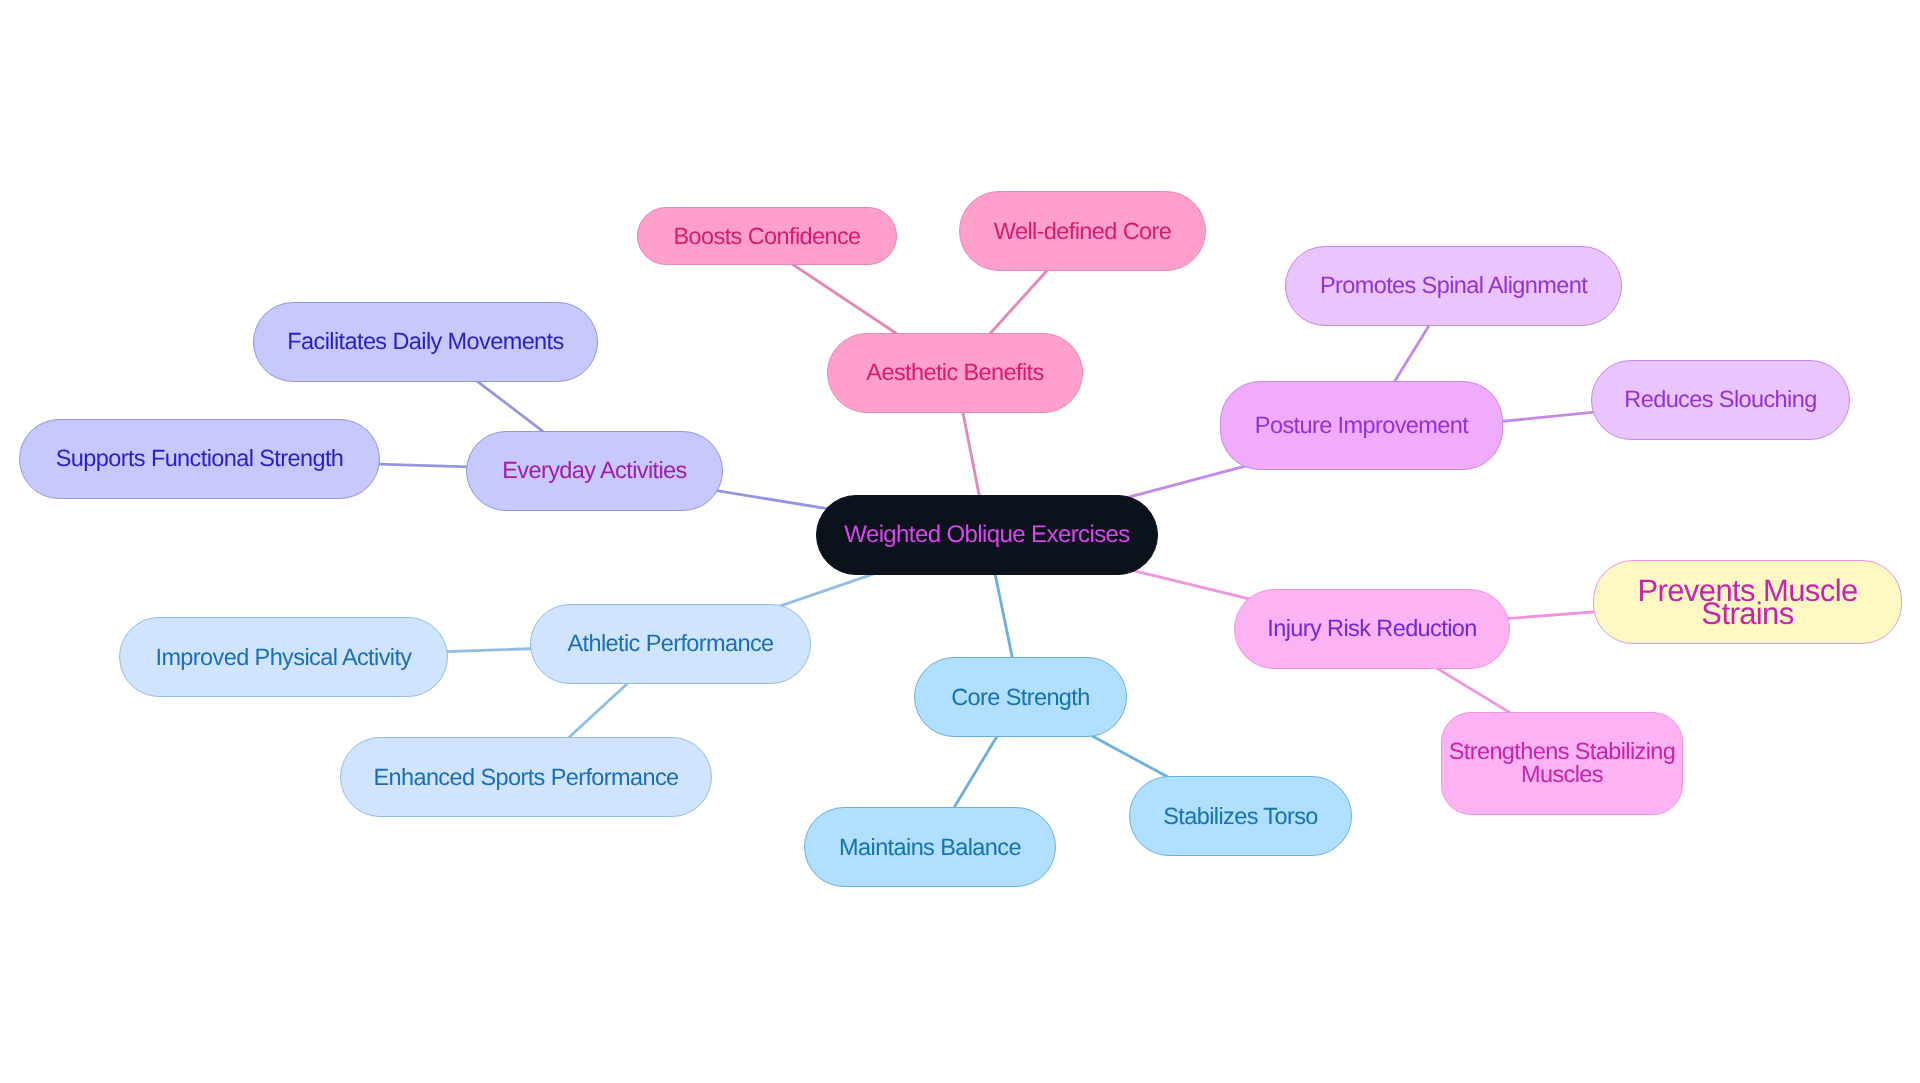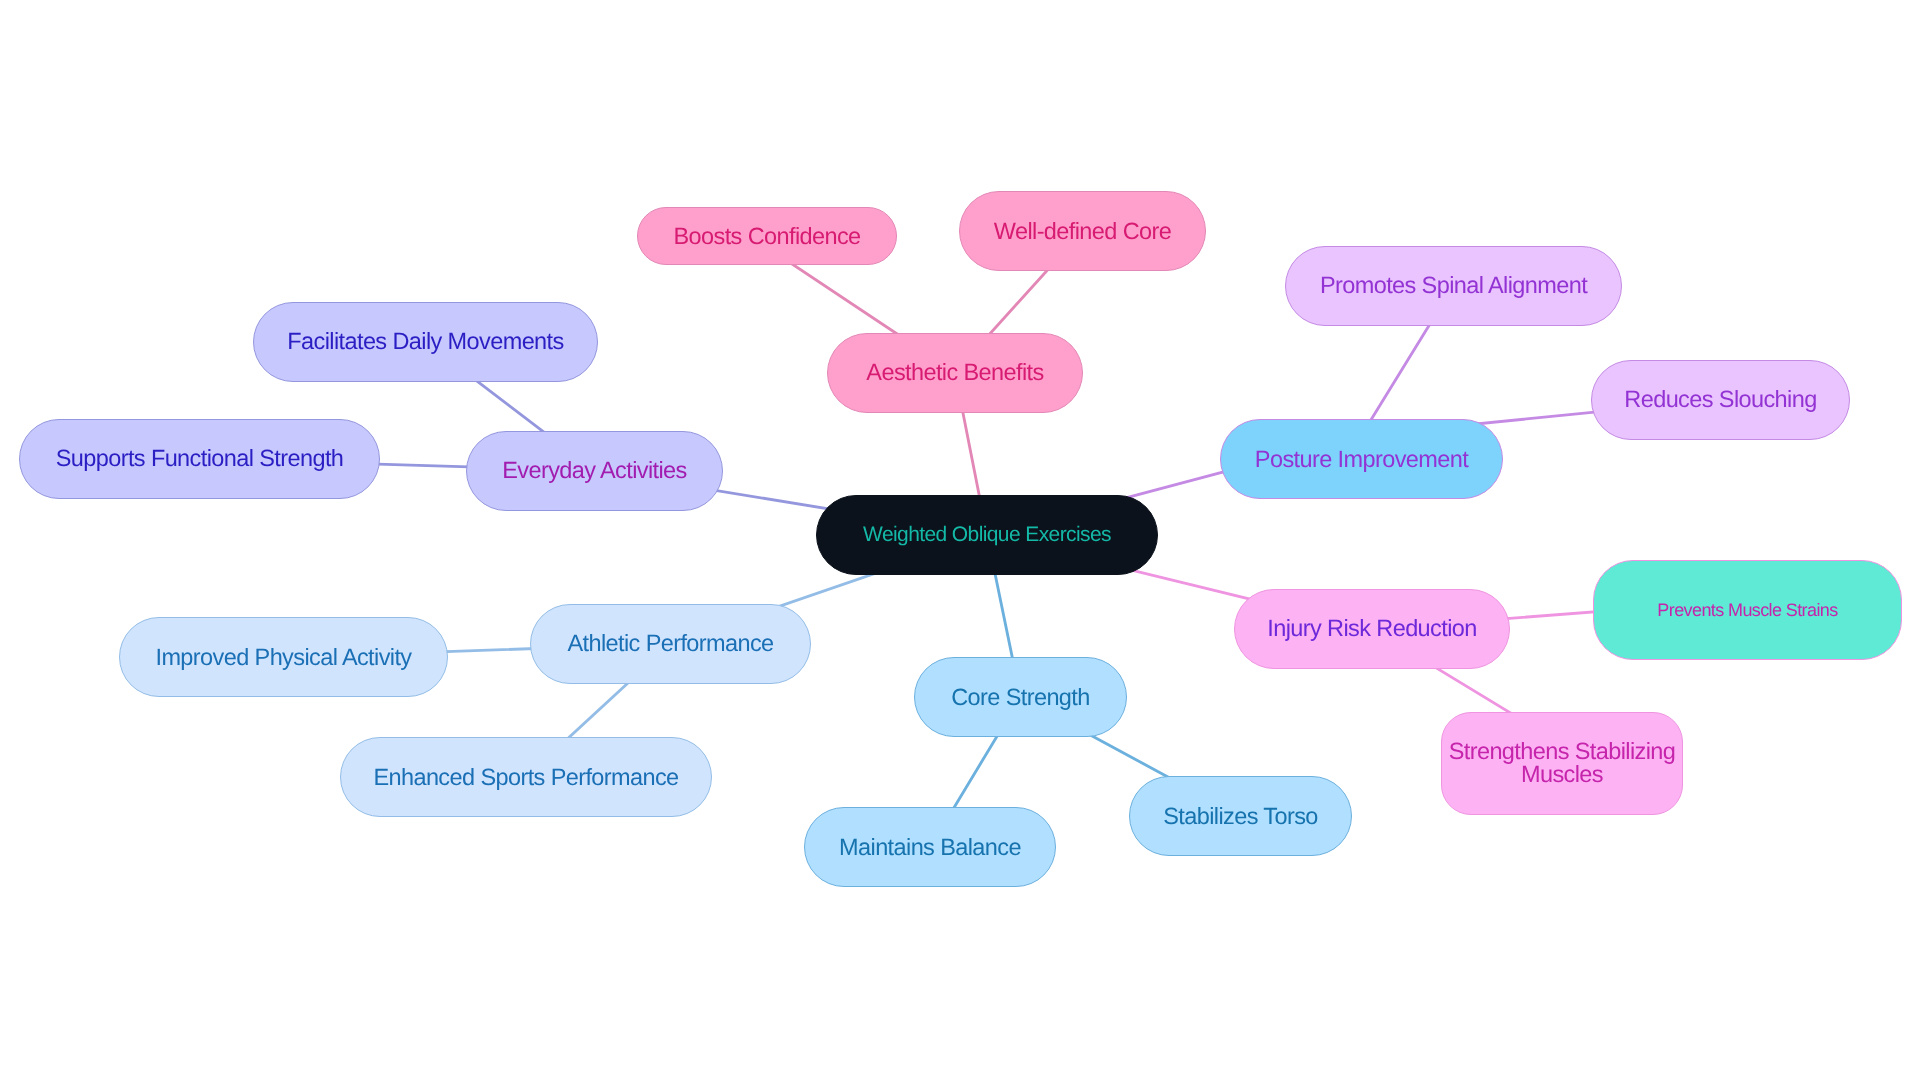--- a/index.html
+++ b/index.html
@@ -38,45 +38,45 @@
     <line class="edge" x1="1020.5" y1="697.3" x2="1240.5" y2="816.2" stroke="#6cb0de"></line>
     <line class="edge" x1="987" y1="534.8" x2="670.5" y2="643.7" stroke="#93bde6"></line>
     <line class="edge" x1="670.5" y1="643.7" x2="283.5" y2="657.4" stroke="#93bde6"></line>
     <line class="edge" x1="670.5" y1="643.7" x2="526" y2="777.1" stroke="#93bde6"></line>
     <line class="edge" x1="987" y1="534.8" x2="594.5" y2="470.6" stroke="#9497dd"></line>
     <line class="edge" x1="594.5" y1="470.6" x2="425.5" y2="341.9" stroke="#9497dd"></line>
     <line class="edge" x1="594.5" y1="470.6" x2="199.5" y2="458.8" stroke="#9497dd"></line>
   </svg>
 
   <div id="node-layer">
-  <div class="node" style="left: 816px; top: 494.8px; width: 342px; height: 80px; border-radius: 40px; background: rgb(11, 18, 27); border-color: rgb(11, 18, 27); color: #14b8a6; font-size: 21px;">
+  <div class="node" style="left: 816px; top: 494.8px; width: 342px; height: 80px; border-radius: 40px; background: rgb(11, 18, 27); border-color: rgb(11, 18, 27); color: #d946ef; font-size: 24px;">
         <span class="node-label">Weighted Oblique Exercises</span>
       </div>
   <div class="node" style="left: 827px; top: 332.5px; width: 256px; height: 80px; border-radius: 40px; background: rgb(255, 160, 204); border-color: rgb(227, 135, 182); color: rgb(216, 27, 114); font-size: 23.5px;">
         <span class="node-label">Aesthetic Benefits</span>
       </div>
   <div class="node" style="left: 637px; top: 207.3px; width: 260px; height: 58px; border-radius: 40px; background: rgb(255, 160, 204); border-color: rgb(227, 135, 182); color: rgb(216, 27, 114); font-size: 23.5px;">
         <span class="node-label">Boosts Confidence</span>
       </div>
   <div class="node" style="left: 959px; top: 191.3px; width: 247px; height: 80px; border-radius: 40px; background: rgb(255, 160, 204); border-color: rgb(227, 135, 182); color: rgb(216, 27, 114); font-size: 23.5px;">
         <span class="node-label">Well-defined Core</span>
       </div>
-  <div class="node" style="left: 1220px; top: 419px; width: 283px; height: 80px; border-radius: 40px; background: #7dd3fc; border-color: rgb(196, 138, 228); color: rgb(147, 51, 212); font-size: 23.5px;">
+  <div class="node" style="left: 1220px; top: 381px; width: 283px; height: 89px; border-radius: 40px; background: #f0abfc; border-color: rgb(196, 138, 228); color: rgb(147, 51, 212); font-size: 23.5px;">
         <span class="node-label">Posture Improvement</span>
       </div>
   <div class="node" style="left: 1285px; top: 245.8px; width: 337px; height: 80px; border-radius: 40px; background: rgb(233, 196, 254); border-color: rgb(196, 138, 228); color: rgb(147, 51, 212); font-size: 23.5px;">
         <span class="node-label">Promotes Spinal Alignment</span>
       </div>
   <div class="node" style="left: 1591px; top: 359.7px; width: 259px; height: 80px; border-radius: 40px; background: rgb(233, 196, 254); border-color: rgb(196, 138, 228); color: rgb(147, 51, 212); font-size: 23.5px;">
         <span class="node-label">Reduces Slouching</span>
       </div>
   <div class="node" style="left: 1234px; top: 588.9px; width: 276px; height: 80px; border-radius: 40px; background: rgb(253, 178, 244); border-color: rgb(239, 148, 224); color: #6d28d9; font-size: 23.5px;">
         <span class="node-label">Injury Risk Reduction</span>
       </div>
-  <div class="node" style="left: 1593px; top: 560.1px; width: 309px; height: 100px; border-radius: 40px; background: #5eead4; border-color: rgb(239, 148, 224); color: rgb(197, 36, 171); font-size: 18px;">
+  <div class="node" style="left: 1593px; top: 560.1px; width: 309px; height: 84px; border-radius: 40px; background: #fef9c3; border-color: rgb(239, 148, 224); color: rgb(197, 36, 171); font-size: 31px;">
         <span class="node-label">Prevents Muscle Strains</span>
       </div>
   <div class="node" style="left: 1441px; top: 711.6px; width: 242px; height: 103px; border-radius: 30px; background: rgb(253, 178, 244); border-color: rgb(239, 148, 224); color: rgb(197, 36, 171); font-size: 23.5px;">
         <span class="node-label">Strengthens Stabilizing
 Muscles</span>
       </div>
   <div class="node" style="left: 914px; top: 657.3px; width: 213px; height: 80px; border-radius: 40px; background: rgb(176, 223, 255); border-color: rgb(108, 176, 222); color: rgb(22, 115, 174); font-size: 23.5px;">
         <span class="node-label">Core Strength</span>
       </div>
   <div class="node" style="left: 804px; top: 807.4px; width: 252px; height: 80px; border-radius: 40px; background: rgb(176, 223, 255); border-color: rgb(108, 176, 222); color: rgb(22, 115, 174); font-size: 23.5px;">

